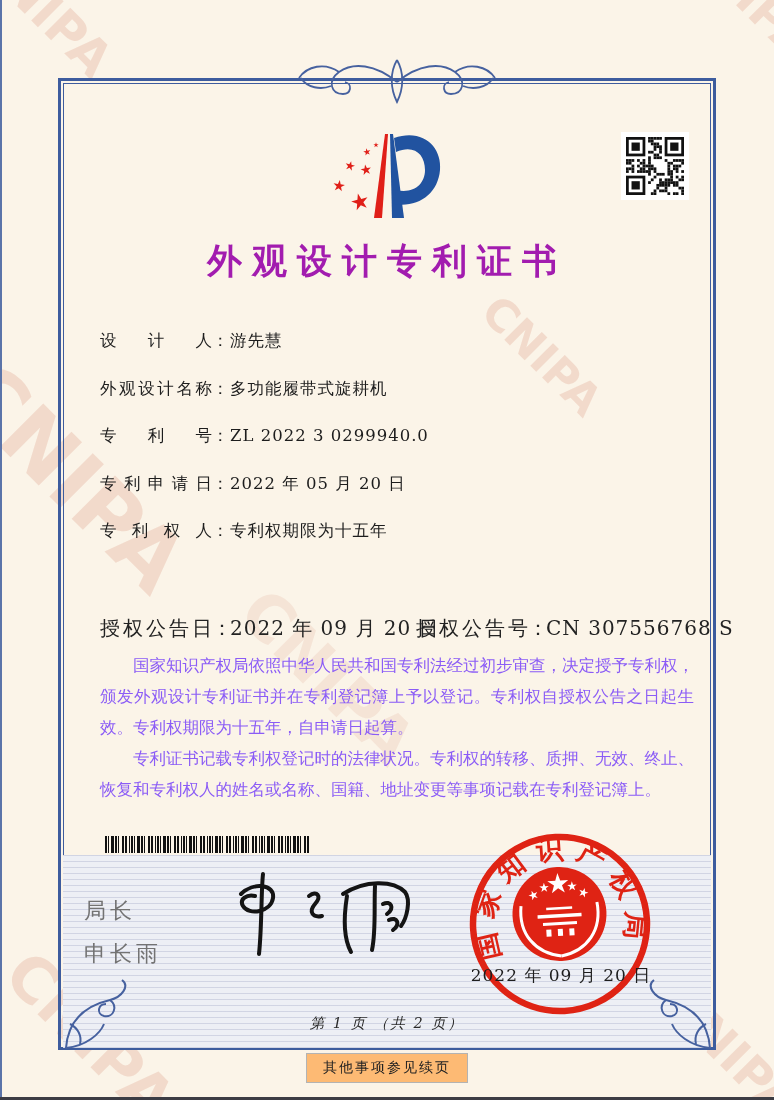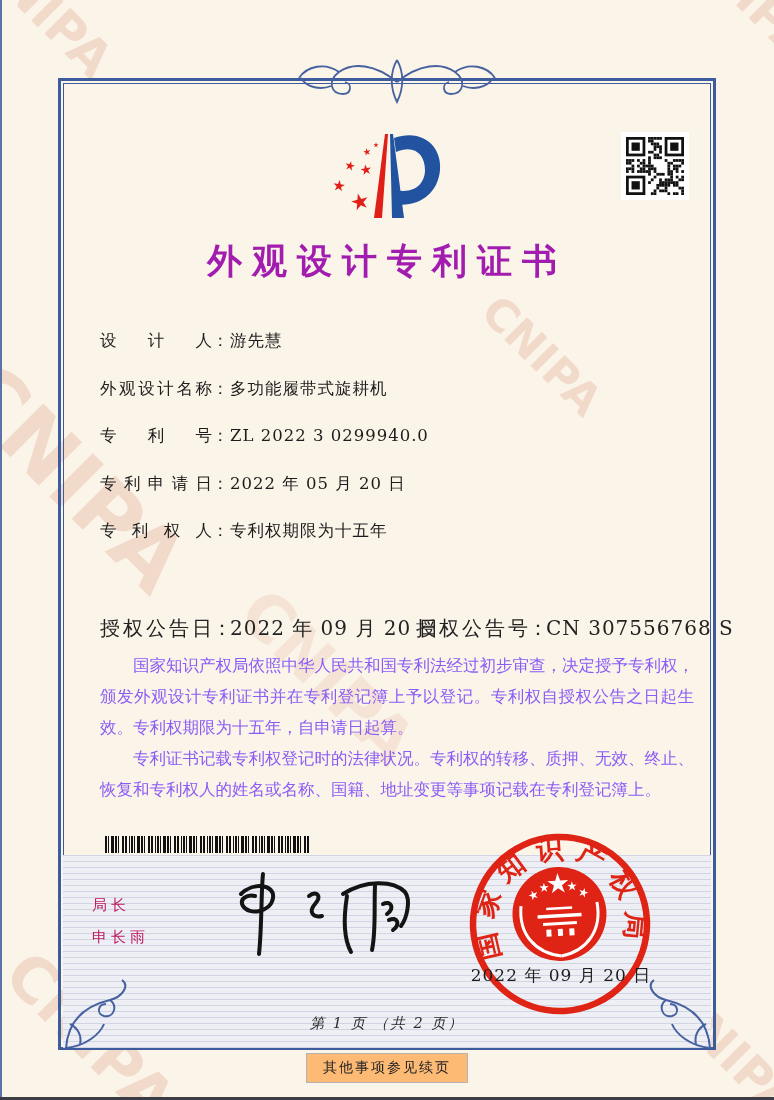--- a/index.html
+++ b/index.html
@@ -39,21 +39,21 @@
   .f-value { letter-spacing:1px; }
   .grant-row { position:absolute; left:100px; top:615px; width:600px; font-size:20px; white-space:nowrap; }
   .grant-pair2 { position:absolute; left:316px; top:0; }
 
   .body-text { position:absolute; left:100px; top:650px; width:594px; font-size:16.5px;
                line-height:31px; text-align:justify; color:#8b5cf6; }
   .body-text p { text-indent:2em; }
 
   .barcode { position:absolute; left:103px; top:836px; line-height:0; }
 
-  .officer { position:absolute; left:92px; top:896px; font-size:15px; letter-spacing:4px; color:#be185d; z-index:3; }
+  .officer { position:absolute; left:84px; top:896px; font-size:22px; letter-spacing:4px; color:#737373; z-index:3; }
   .officer div { margin-bottom:13px; }
   .signature { position:absolute; left:225px; top:866px; z-index:3; }
 
   .seal { position:absolute; left:462px; top:826px; z-index:4; transform:rotate(-3deg); }
   .seal-date { position:absolute; left:470px; top:964px; width:182px; text-align:center;
                font-size:17px; letter-spacing:1px; color:#1e1e1e; z-index:5; }
 
   .page-info { position:absolute; left:0; top:1014px; width:774px; text-align:center;
                font-size:14.5px; letter-spacing:2px; color:#2a2a2a; z-index:3;font-style:italic; }
   .note-box { position:absolute; left:50%; transform:translateX(-50%); top:1053px;

